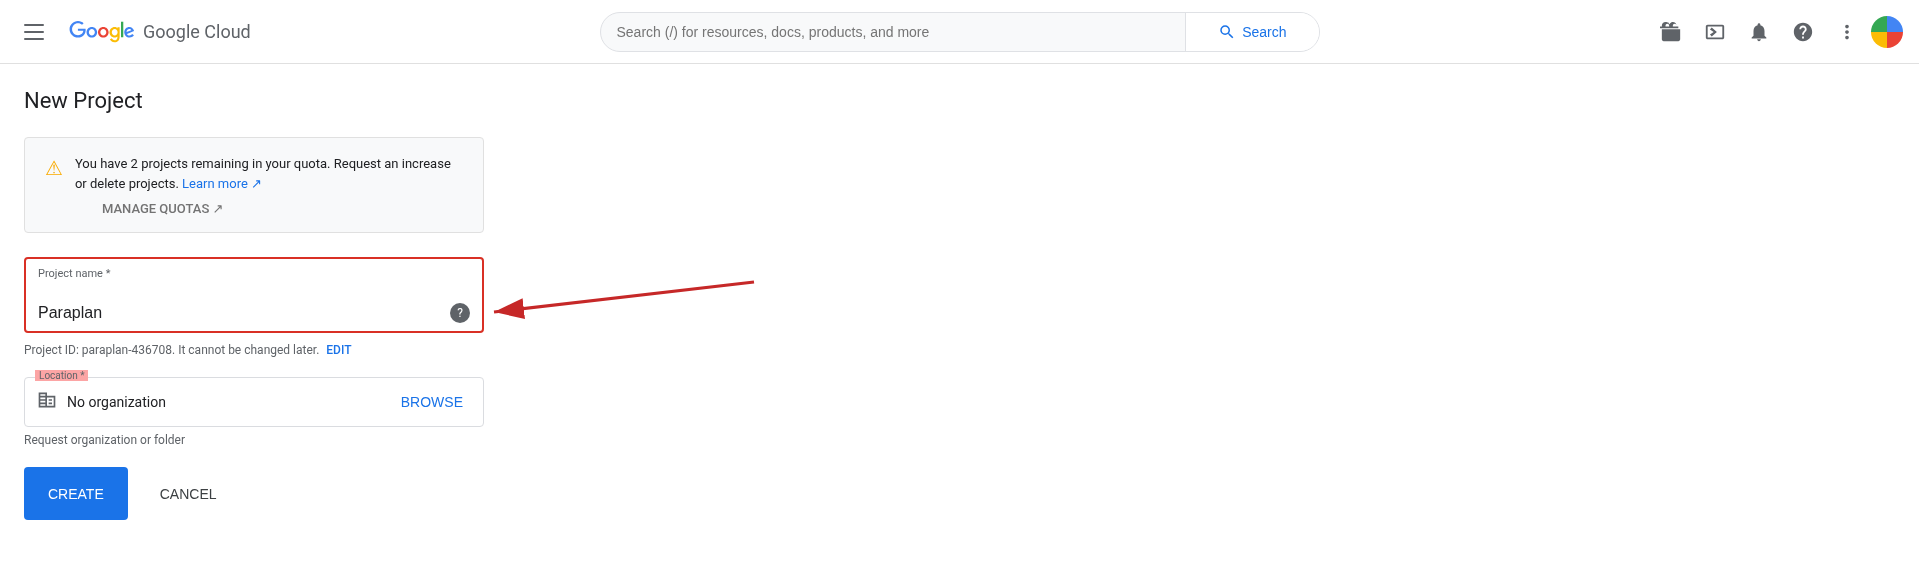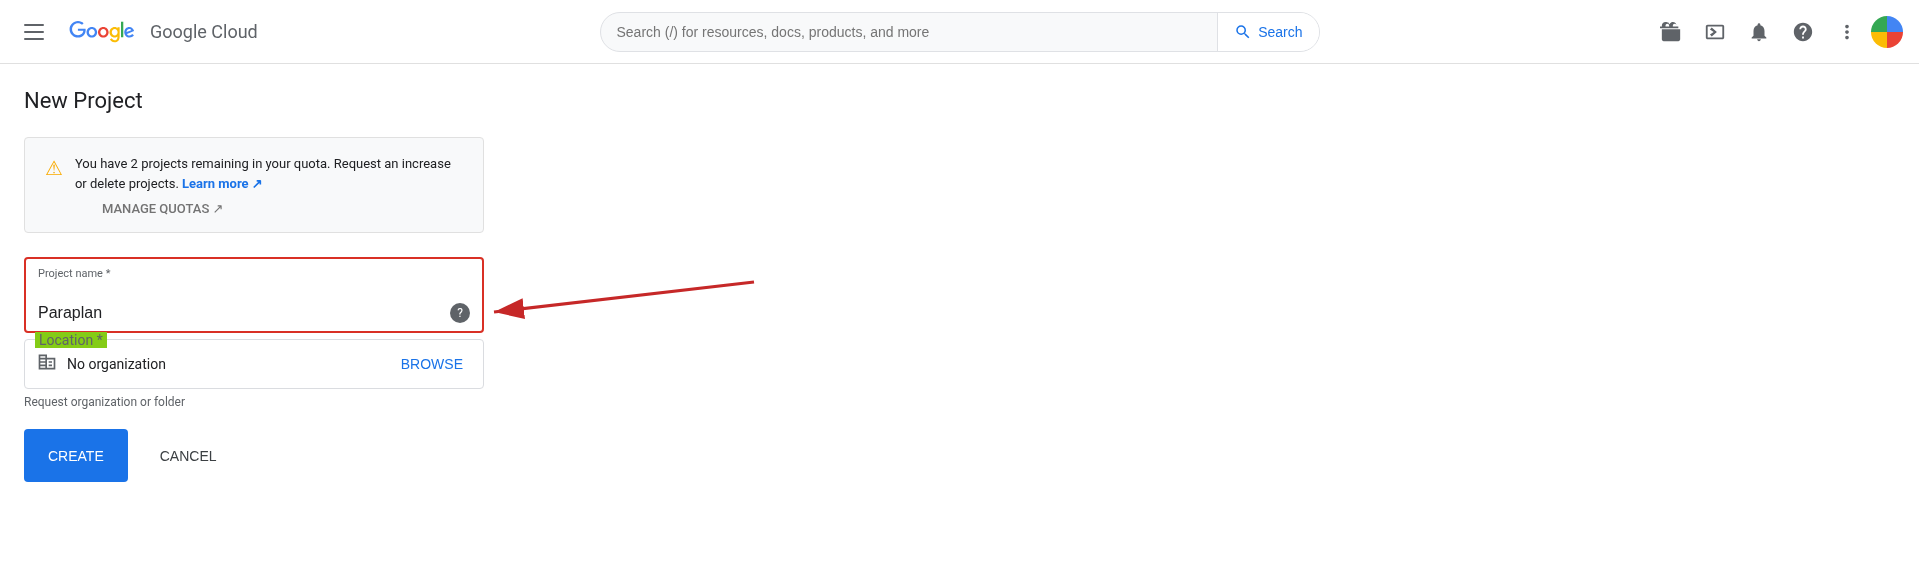--- a/index.html
+++ b/index.html
@@ -21,21 +21,21 @@
     }
     .hamburger-icon {
       width: 24px; height: 24px;
       display: flex; flex-direction: column; justify-content: center; gap: 5px;
       cursor: pointer;
     }
     .hamburger-icon span {
       display: block; width: 20px; height: 2px; background: #5f6368; border-radius: 1px;
     }
     .google-cloud-logo {
-      display: flex; align-items: center; gap: 8px; cursor: pointer;
+      display: flex; align-items: center; gap: 1px; cursor: pointer;
     }
 
     
     .search-bar-wrapper {
       position: absolute;
       left: 50%;
       transform: translateX(-50%);
       width: 720px;
       max-width: 60%;
     }
@@ -54,21 +54,21 @@
       background: transparent;
       padding: 0 16px;
       font-size: 14px;
       color: #0f172a;
       outline: none;
     }
     .search-btn {
       display: flex;
       align-items: center;
       gap: 6px;
-      padding: 0 16px;
+      padding: 0 32px;
       height: 100%;
       background: #fff;
       border: none;
       border-left: 1px solid #dfe1e5;
       cursor: pointer;
       font-size: 14px;
       color: #1a73e8;
       font-weight: 500;
     }
     .search-icon-svg { width: 18px; height: 18px; }
@@ -123,21 +123,21 @@
       margin-bottom: 24px;
     }
     .warning-icon {
       font-size: 20px;
       color: #f9ab00;
       flex-shrink: 0;
       margin-top: 2px;
     }
     .warning-content {}
     .warning-text { color: #202124; font-size: 13px; line-height: 1.5; }
-    .warning-link { color: #1a73e8; text-decoration: none; font-size: 13px; font-weight: bold; }
+    .warning-link { color: #1a73e8; text-decoration: none; font-size: 13px; }
     .manage-quotas-link {
       display: inline-block;
       margin-top: 8px;
       color: #737373;
       text-decoration: none;
       font-size: 13px;
       font-weight: 500;
       padding-left: 27px;
     }
 
@@ -211,26 +211,26 @@
 
     
     .location-field {
       border: 1px solid #dadce0;
       border-radius: 4px;
       padding: 0;
       margin-bottom: 6px;
       position: relative;
     }
     .location-label-top {
-      font-size: 14px;
+      font-size: 10px;
       color: #5f6368;
       position: absolute;
       top: -8px;
       left: 10px;
-      background: #84cc16;
+      background: #fca5a5;
       padding: 0 4px;
     }
     .location-inner {
       display: flex;
       align-items: center;
       padding: 12px 12px;
       gap: 10px;
     }
     .org-icon {
       font-size: 18px;
@@ -386,20 +386,24 @@
         <defs>
           <marker id="arrowhead" markerWidth="10" markerHeight="7" refX="10" refY="3.5" orient="auto">
             <polygon points="0 0, 10 3.5, 0 7" fill="#c62828"></polygon>
           </marker>
         </defs>
 
         <line x1="280" y1="20" x2="20" y2="50" stroke="#c62828" stroke-width="3" marker-end="url(#arrowhead)"></line>
       </svg>
     </div>
 
+    <div class="project-id-text">
+      <span>Project ID: paraplan-436708. It cannot be changed later.</span>
+      <a href="#" class="edit-link">EDIT</a>
+    </div>
 
     <div class="location-field">
       <span class="location-label-top">Location *</span>
       <div class="location-inner">
         <span class="org-icon">
           <svg width="20" height="20" viewBox="0 0 24 24" fill="#5f6368">
               <path d="M12 7V3H2v18h20V7H12zm-2 12H4v-2h6v2zm0-4H4v-2h6v2zm0-4H4V9h6v2zm0-4H4V5h6v2zm10 12h-8V9h8v10zm-2-8h-4v2h4v-2zm0 4h-4v2h4v-2z"></path>
             </svg>
         </span>
         <span class="location-text">No organization</span>

